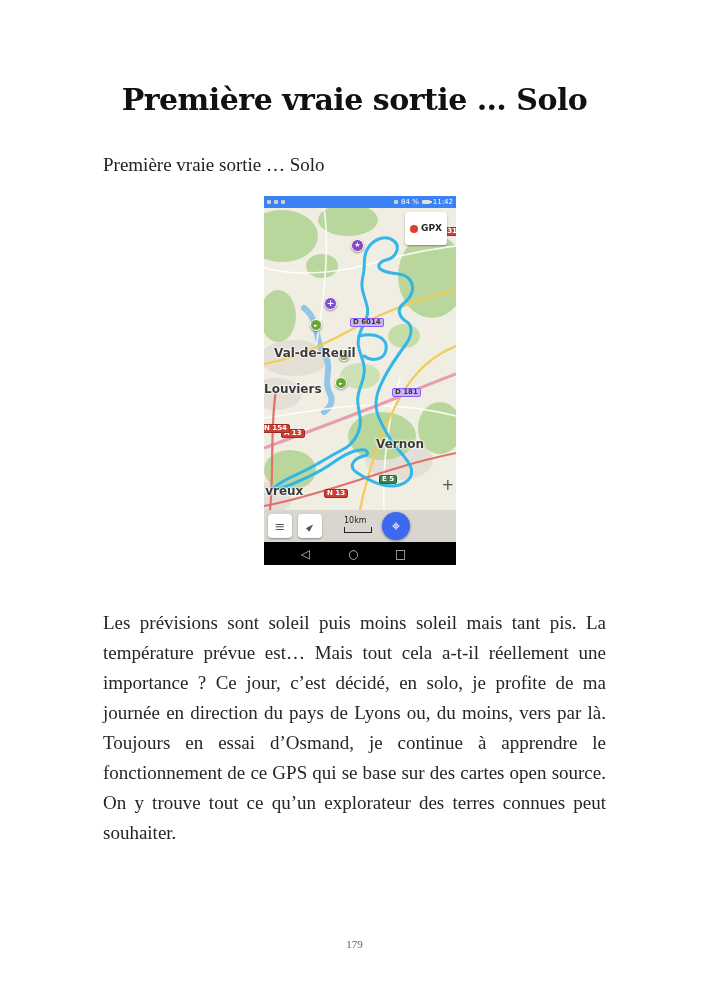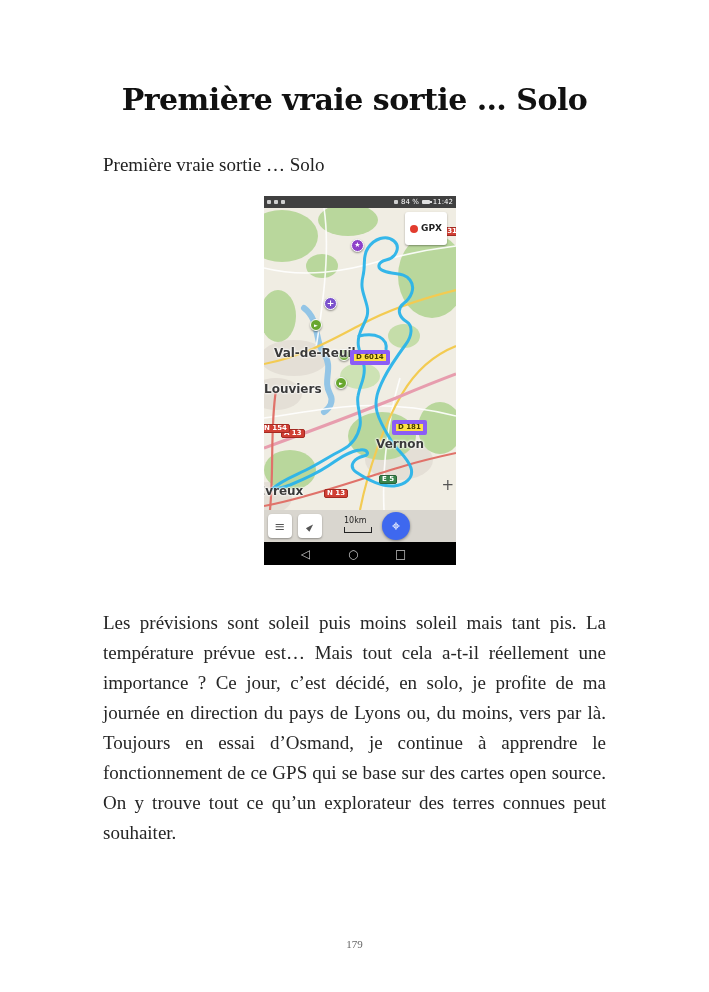--- a/index.html
+++ b/index.html
@@ -10,21 +10,21 @@
   .title{
     position:absolute;top:82px;left:0;right:0;margin:0;text-align:center;
     font-family:"DejaVu Serif", serif;font-weight:700;font-size:30px;color:#111;
     letter-spacing:-0.5px;
   }
   .subtitle{position:absolute;top:154px;left:103px;margin:0;font-size:19px;color:#222;}
 
   
   .phone{position:absolute;left:264px;top:196px;width:192px;height:369px;}
   .statusbar{
-    height:12px;background:#404040;display:flex;align-items:center;
+    height:12px;background:#3b82f6;display:flex;align-items:center;
     justify-content:space-between;padding:0 3px;box-sizing:border-box;
   }
   .sb-group{display:flex;align-items:center;gap:3px;}
   .sb-dot{width:4px;height:4px;background:#cfcfcf;border-radius:1px;}
   .sb-text{font-family:"DejaVu Sans",sans-serif;font-size:7px;color:#fff;line-height:1;}
   .battery{width:8px;height:4px;background:#e0e0e0;border-radius:1px;position:relative;}
   .battery:after{content:"";position:absolute;right:-2px;top:1px;width:1.5px;height:2px;background:#e0e0e0;}
 
   .map{position:relative;width:192px;height:302px;background:#f0ede3;overflow:hidden;}
   .map-svg{position:absolute;left:0;top:0;}
@@ -37,21 +37,21 @@
   .t-valdereuil{left:10px;top:139px;}
   .t-louviers{left:0px;top:175px;}
   .t-vernon{left:112px;top:230px;}
   .t-evreux{left:-7px;top:277px;}
 
   .shield{
     position:absolute;font-family:"DejaVu Sans",sans-serif;font-size:7px;font-weight:700;
     padding:0 2px;border-radius:2px;line-height:1;white-space:nowrap;box-sizing:border-box;
   }
   .shield.red{background:#d03f34;color:#fff;border:1px solid #a32a22;}
-  .shield.yellow{background:#fde047;color:#453c00;border:4px solid #8b5cf6;margin-top:32px;}
+  .shield.yellow{background:#c4b5fd;color:#453c00;border:1px solid #8b5cf6;}
   .shield.green{background:#39854c;color:#fff;border:1px solid #2a6339;}
   .s-n31{right:-4px;top:19px;}
   .s-d6014{left:86px;top:110px;}
   .s-d181{left:128px;top:180px;}
   .s-a13{left:17px;top:221px;}
   .s-n154{left:-3px;top:216px;}
   .s-n13{left:60px;top:281px;}
   .s-e5{left:115px;top:267px;}
 
   .marker{

